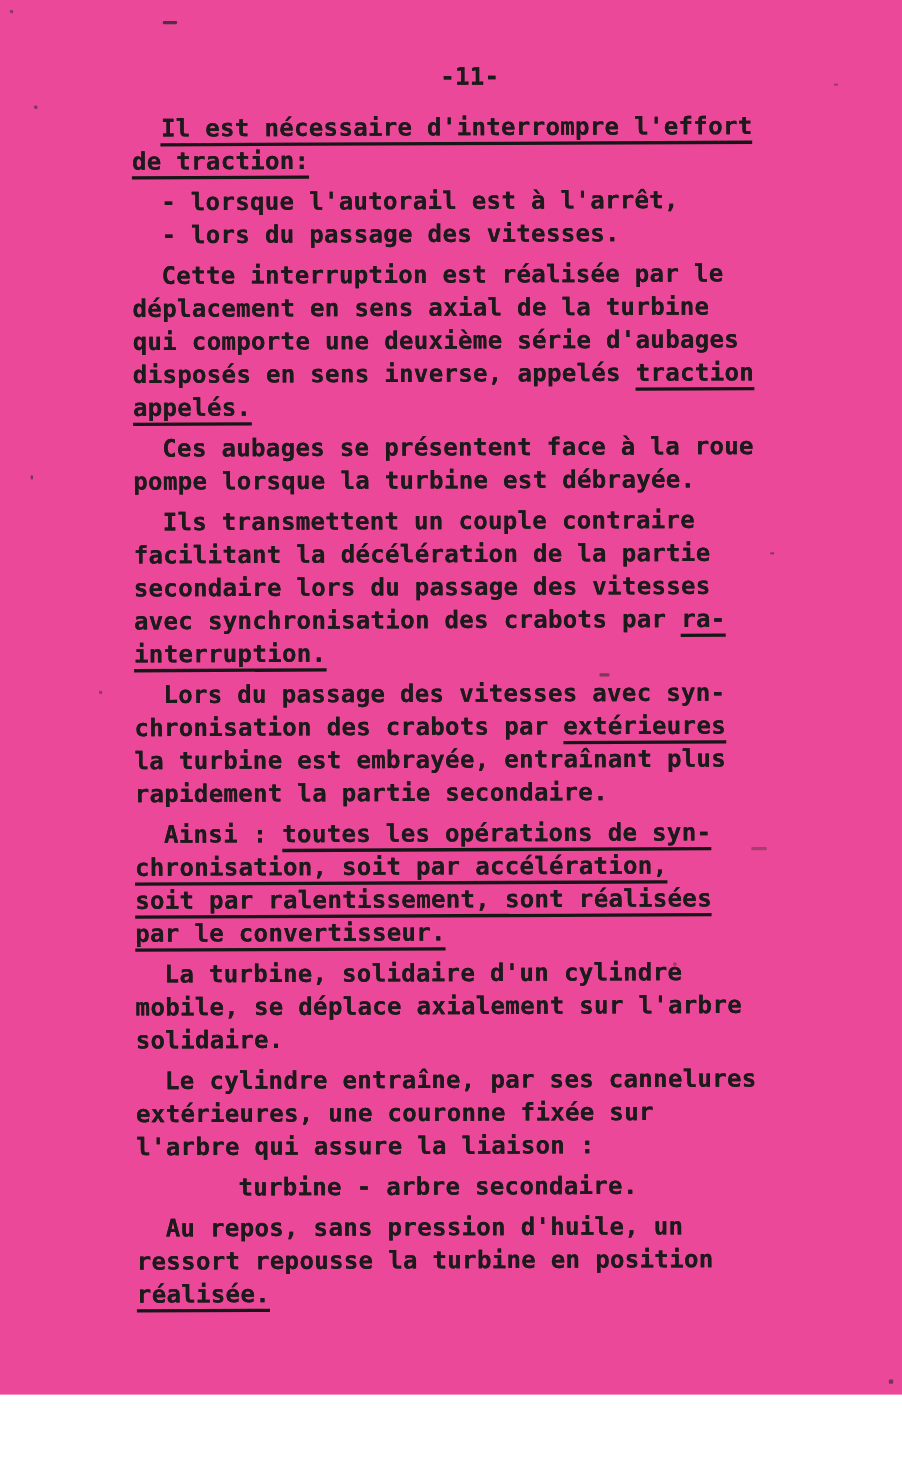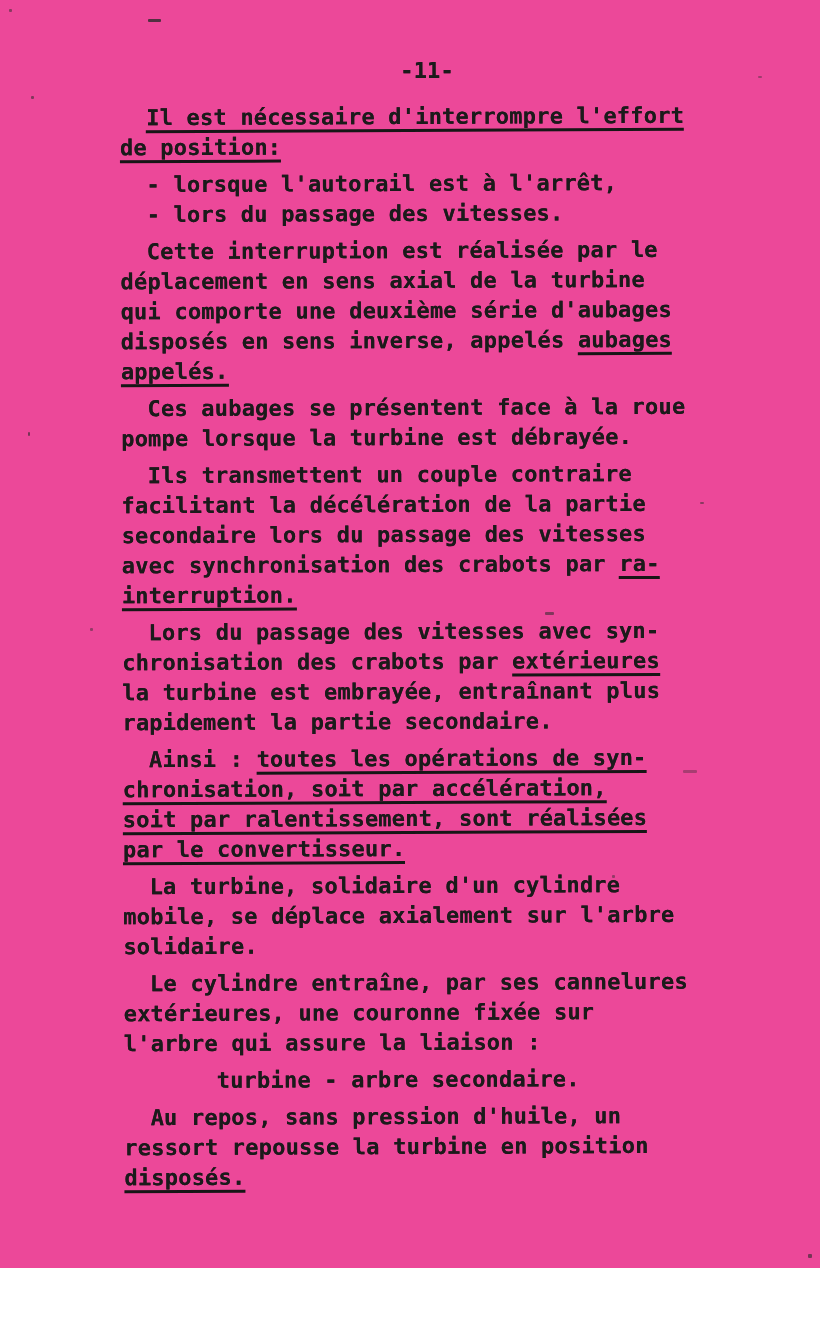--- a/index.html
+++ b/index.html
@@ -66,31 +66,31 @@
   <div class="speck" style="left:612px;top:875px;width:3px;height:3px;opacity:.45;"></div>
   <div class="speck" style="left:808px;top:1254px;width:4px;height:4px;opacity:.6;"></div>
   <div class="speck" style="left:136px;top:1288px;width:3px;height:3px;opacity:.5;"></div>
   <div class="speck" style="left:171px;top:1310px;width:3px;height:2px;opacity:.45;"></div>
 
   <div class="content">
     <div class="pagenum">-11-</div>
     <div id="blocks">
         <div class="block">
           <div class="line" style="padding-left: 2ch;"><span class="u">Il est nécessaire d'interrompre l'effort</span></div>
-          <div class="line"><span class="u">de position:</span></div>
+          <div class="line"><span class="u">de traction:</span></div>
         </div>
         <div class="block">
           <div class="line" style="padding-left: 2ch;"><span>- lorsque l'autorail est à l'arrêt,</span></div>
           <div class="line" style="padding-left: 2ch;"><span>- lors du passage des vitesses.</span></div>
         </div>
         <div class="block">
           <div class="line" style="padding-left: 2ch;"><span>Cette interruption est réalisée par le</span></div>
           <div class="line"><span>déplacement en sens axial de la turbine</span></div>
           <div class="line"><span>qui comporte une deuxième série d'aubages</span></div>
-          <div class="line"><span>disposés en sens inverse, appelés </span><span class="u">aubages</span></div>
+          <div class="line"><span>disposés en sens inverse, appelés </span><span class="u">traction</span></div>
           <div class="line"><span class="u">appelés.</span></div>
         </div>
         <div class="block">
           <div class="line" style="padding-left: 2ch;"><span>Ces aubages se présentent face à la roue</span></div>
           <div class="line"><span>pompe lorsque la turbine est débrayée.</span></div>
         </div>
         <div class="block">
           <div class="line" style="padding-left: 2ch;"><span>Ils transmettent un couple contraire</span></div>
           <div class="line"><span>facilitant la décélération de la partie</span></div>
           <div class="line"><span>secondaire lors du passage des vitesses</span></div>
@@ -118,17 +118,17 @@
           <div class="line" style="padding-left: 2ch;"><span>Le cylindre entraîne, par ses cannelures</span></div>
           <div class="line"><span>extérieures, une couronne fixée sur</span></div>
           <div class="line"><span>l'arbre qui assure la liaison :</span></div>
         </div>
         <div class="block">
           <div class="line" style="padding-left: 7ch;"><span>turbine - arbre secondaire.</span></div>
         </div>
         <div class="block">
           <div class="line" style="padding-left: 2ch;"><span>Au repos, sans pression d'huile, un</span></div>
           <div class="line"><span>ressort repousse la turbine en position</span></div>
-          <div class="line"><span class="u">disposés.</span></div>
+          <div class="line"><span class="u">réalisée.</span></div>
         </div>
       </div>
   </div>
 </div>
 
 </body></html>

